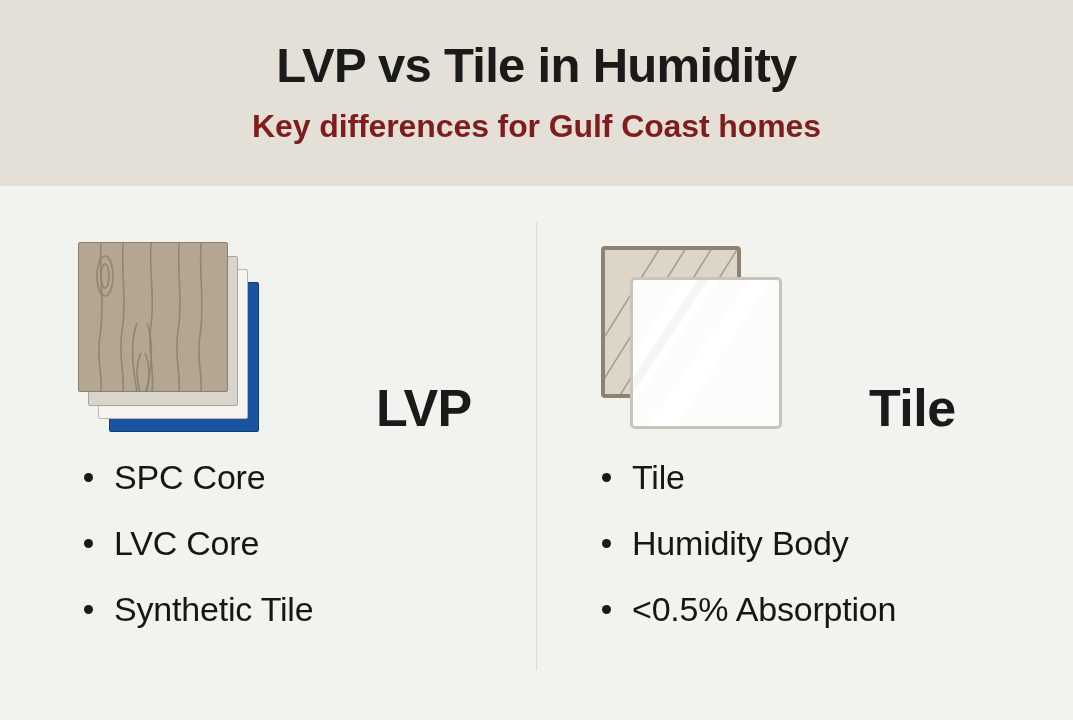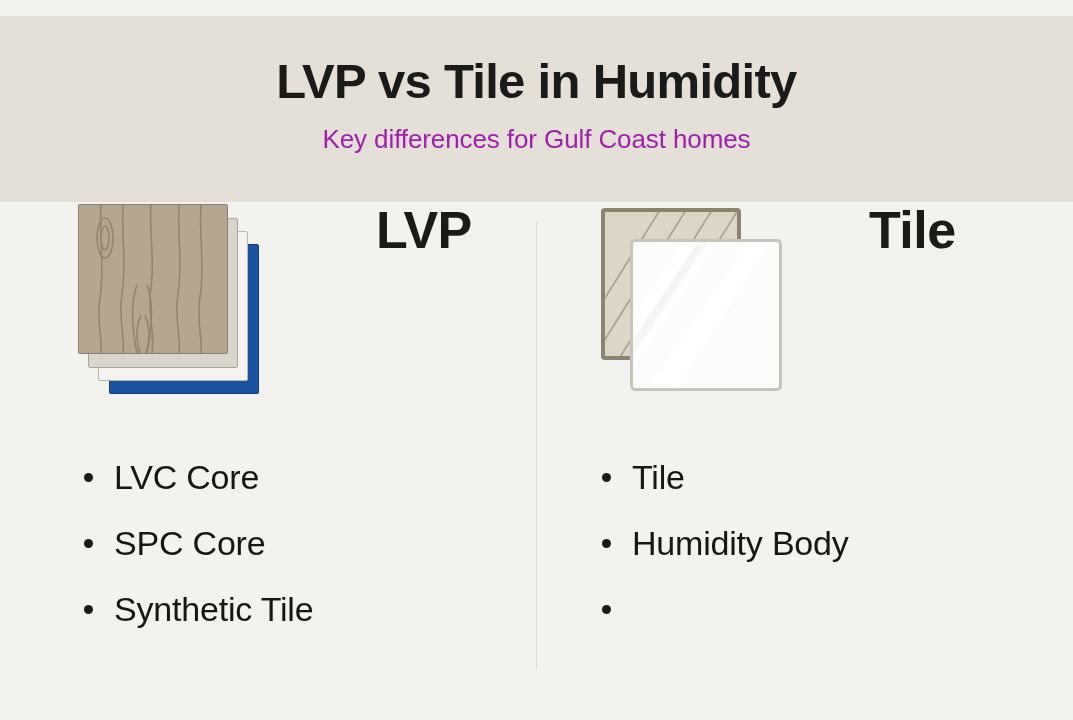--- a/index.html
+++ b/index.html
@@ -20,38 +20,37 @@
     position: absolute;
     left: 0;
     top: 0;
     width: 1073px;
     height: 186px;
     background: #e4e0d8;
     display: flex;
     flex-direction: column;
     align-items: center;
     justify-content: flex-start;
-    margin-top: 16px;
   }
   .title {
     margin: 0;
     padding-top: 40px;
     font-size: 49px;
     font-weight: bold;
     letter-spacing: -0.7px;
     color: #1a1a18;
     line-height: 1.05;
     text-align: center;
   }
   .subtitle {
     margin: 0;
     padding-top: 17px;
-    font-size: 26px;
-    font-weight: normal;
-    color: #a21caf;
+    font-size: 32px;
+    font-weight: bold;
+    color: #7f1d1d;
     letter-spacing: -0.1px;
     text-align: center;
   }
 
   
   .body-area {
     position: absolute;
     left: 0;
     top: 186px;
     width: 1073px;
@@ -75,21 +74,21 @@
   .column.left  { left: 0; }
   .column.right { left: 537px; }
 
   .hero-row {
     position: absolute;
     top: 18px;
     left: 0;
     width: 536px;
     height: 230px;
     display: flex;
-    align-items: flex-start;
+    align-items: flex-end;
   }
   .column.left  .hero-row { padding-left: 78px; }
   .column.right .hero-row { padding-left: 58px; }
 
   .hero-label {
     font-size: 52px;
     font-weight: bold;
     color: #1a1a18;
     letter-spacing: -0.5px;
     line-height: 1;
@@ -231,25 +230,25 @@
           </svg>
         </div>
       </div>
 
       <span class="hero-label">LVP</span>
     </div>
 
     <ul class="bullet-list">
       <li class="bullet-item">
         <span class="bullet-dot"></span>
+        <span>SPC Core</span>
+      </li>
+      <li class="bullet-item">
+        <span class="bullet-dot"></span>
         <span>LVC Core</span>
-      </li>
-      <li class="bullet-item">
-        <span class="bullet-dot"></span>
-        <span>SPC Core</span>
       </li>
       <li class="bullet-item">
         <span class="bullet-dot"></span>
         <span>Synthetic Tile</span>
       </li>
     </ul>
   </div>
 
   <div class="column right">
 
@@ -286,17 +285,18 @@
       <li class="bullet-item">
         <span class="bullet-dot"></span>
         <span>Tile</span>
       </li>
       <li class="bullet-item">
         <span class="bullet-dot"></span>
         <span>Humidity Body</span>
       </li>
       <li class="bullet-item">
         <span class="bullet-dot"></span>
+        <span>&lt;0.5% Absorption</span>
       </li>
     </ul>
   </div>
 
 </div>
 
 </body></html>

